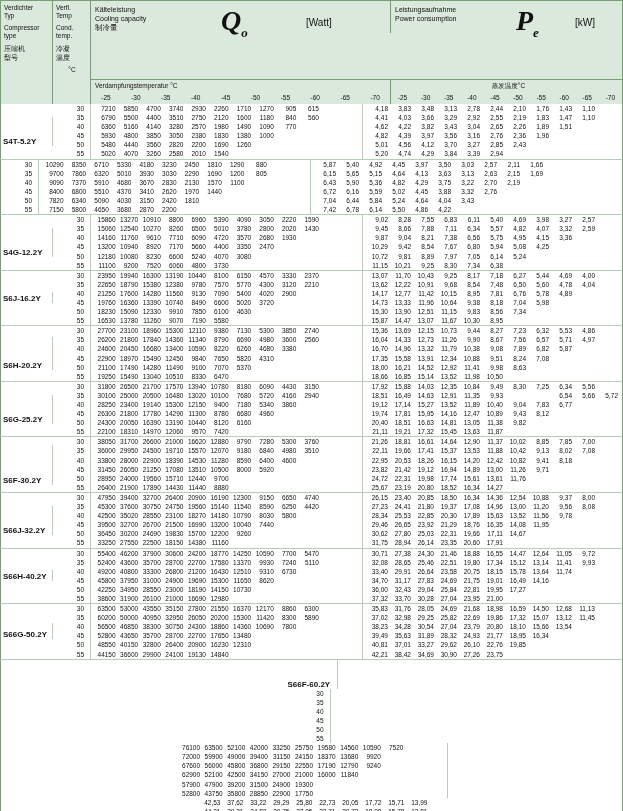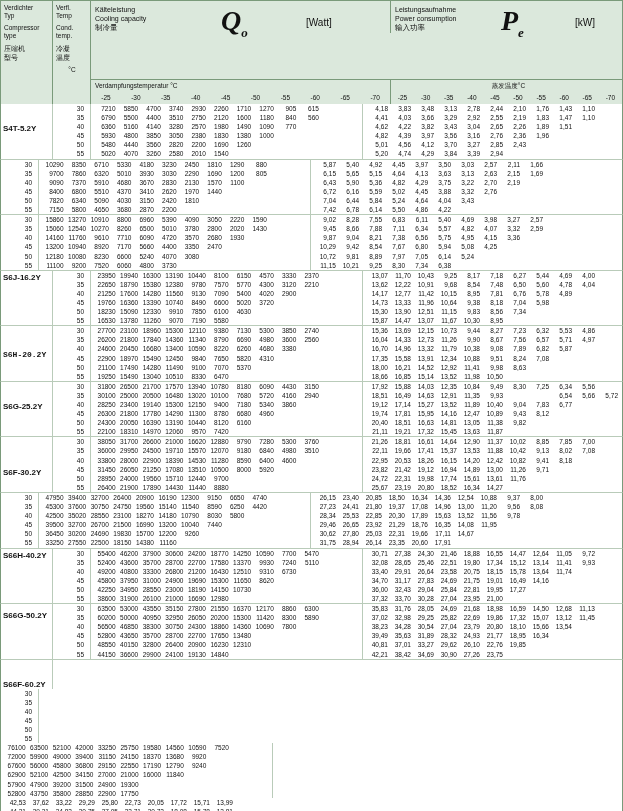--- a/index.html
+++ b/index.html
@@ -29,21 +29,21 @@
   .bigQ{position:absolute;left:130px;top:4px;font-family:"Liberation Serif",serif;font-size:28px;font-style:italic;font-weight:bold;}
   .bigQ sub{font-size:13px;font-style:italic;}
   .unit{position:absolute;top:16px;font-size:10px;}
   .subhdr{border-top:1px solid #7a9a7a;display:flex;font-size:6.5px;}
   .sub-l{width:300px;box-sizing:border-box;border-right:1px solid #7a9a7a;}
   .sub-r{flex:1;box-sizing:border-box;}
   .sub-title{height:12px;line-height:12px;padding-left:4px;}
   .sub-title.center{text-align:center;}
   .ticks{display:flex;height:12px;line-height:12px;}
   .tick{flex:1;text-align:center;font-size:6.5px;}
-  .grp{display:flex;width:623px;box-sizing:border-box;border-left:1px solid #7a9a7a;border-right:1px solid #7a9a7a;border-bottom:1px solid #b9cbb9;}
+  .grp{display:flex;width:623px;box-sizing:border-box;border-left:1px solid #7a9a7a;border-right:1px solid #7a9a7a;border-bottom:1px solid #b9cbb9;align-items:center;}
   .grp:last-child{border-bottom:1px solid #7a9a7a;flex-direction:column;}
   .c-type{width:52px;box-sizing:border-box;border-right:1px solid #b9cbb9;font-size:8px;font-weight:bold;padding:2px 0 0 2px;}
   .c-temp{width:38px;box-sizing:border-box;border-right:1px solid #b9cbb9;}
   .c-qo{width:272px;box-sizing:border-box;border-right:1px solid #b9cbb9;}
   .c-pe{flex:1;box-sizing:border-box;}
   .line{height:9.1px;line-height:9.1px;font-size:6.5px;white-space:nowrap;}
   .line.t{text-align:right;padding-right:6px;}
   .cells{display:flex;}
   .cell{width:22.6px;text-align:right;font-size:6.5px;}
   .cellp{width:23.0px;text-align:right;font-size:6.5px;}
@@ -82,22 +82,21 @@
         <div class="cap-left">
           <div class="lbl-de">Kälteleistung</div>
           <div class="lbl-en">Cooling capacity</div>
           <div class="lbl-cn">制冷量</div>
           <div class="bigQ"><span>Q</span><sub>o</sub></div>
           <div class="unit" style="left:215px">[Watt]</div>
         </div>
         <div class="cap-right">
           <div class="lbl-de">Leistungsaufnahme</div>
           <div class="lbl-en">Power consumption</div>
-          <div class="lbl-cn">输入功率</div>
-          <div class="bigQ" style="left:110px"><span>P</span><sub>e</sub></div>
+          <div class="bigQ" style="left:125px"><span>P</span><sub>e</sub></div>
           <div class="unit" style="left:184px">[kW]</div>
         </div>
       </div>
       <div class="subhdr">
         <div class="sub-l">
           <div class="sub-title">Verdampfungstemperatur °C</div>
           <div class="ticks">
             <div class="tick">-25</div>
             <div class="tick">-30</div>
             <div class="tick">-35</div>
@@ -448,20 +447,23 @@
             <div class="cellp">4,86</div>
             <div class="cellp">4,22</div>
             <div class="cellp"></div>
             <div class="cellp"></div>
             <div class="cellp"></div>
             <div class="cellp"></div>
           </div>
         </div>
       </div>
       <div class="grp">
+        <div class="c-type">
+          <div style="margin-top: 18px;">S4G-12.2Y</div>
+        </div>
         <div class="c-temp">
           <div class="line t">30</div>
           <div class="line t">35</div>
           <div class="line t">40</div>
           <div class="line t">45</div>
           <div class="line t">50</div>
           <div class="line t">55</div>
         </div>
         <div class="c-qo">
           <div class="line cells pad-left">
@@ -768,21 +770,21 @@
             <div class="cellp">8,95</div>
             <div class="cellp"></div>
             <div class="cellp"></div>
             <div class="cellp"></div>
             <div class="cellp"></div>
           </div>
         </div>
       </div>
       <div class="grp">
         <div class="c-type">
-          <div style="margin-top: 22px; font-family: Liberation Mono, monospace;">S6H-20.2Y</div>
+          <div style="margin-top: 22px;">S6H-20.2Y</div>
         </div>
         <div class="c-temp">
           <div class="line t">30</div>
           <div class="line t">35</div>
           <div class="line t">40</div>
           <div class="line t">45</div>
           <div class="line t">50</div>
           <div class="line t">55</div>
         </div>
         <div class="c-qo">
@@ -1251,20 +1253,23 @@
             <div class="cellp">16,34</div>
             <div class="cellp">14,27</div>
             <div class="cellp"></div>
             <div class="cellp"></div>
             <div class="cellp"></div>
             <div class="cellp"></div>
           </div>
         </div>
       </div>
       <div class="grp">
+        <div class="c-type">
+          <div style="margin-top: 18px;">S66J-32.2Y</div>
+        </div>
         <div class="c-temp">
           <div class="line t">30</div>
           <div class="line t">35</div>
           <div class="line t">40</div>
           <div class="line t">45</div>
           <div class="line t">50</div>
           <div class="line t">55</div>
         </div>
         <div class="c-qo">
           <div class="line cells pad-left">

